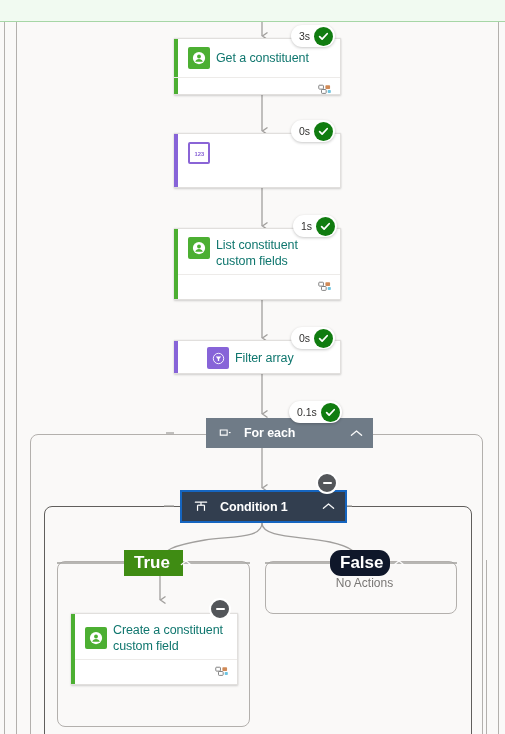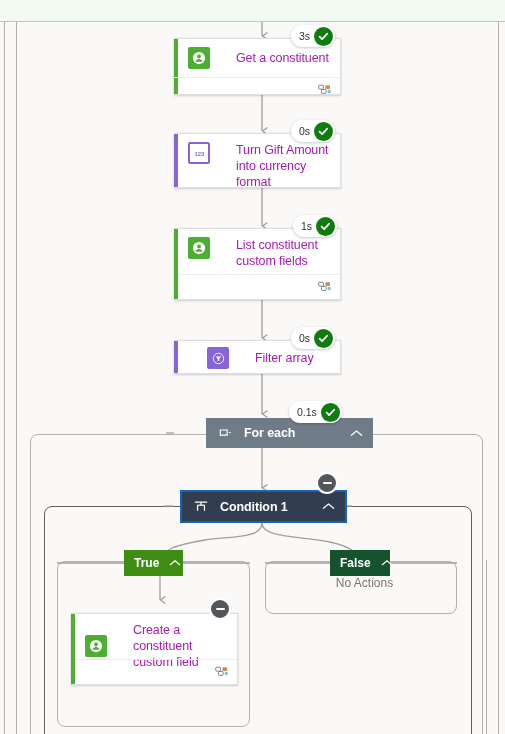--- a/index.html
+++ b/index.html
@@ -77,23 +77,23 @@
   }
   .card-head {
     display: flex;
     align-items: center;
     padding: 8px 10px 8px 14px;
     min-height: 32px;
     box-sizing: border-box;
   }
   .card-title {
     font-size: 12.5px;
-    color: #a21caf;
+    color: #0f766e;
     line-height: 16px;
-    padding-left: 26px;
+    padding-left: 6px;
     letter-spacing: -0.1px;
   }
   .card-foot {
     border-top: 1px solid #edebe9;
     height: 24px;
     position: relative;
   }
 
   
   .ico {
@@ -192,27 +192,27 @@
   .branch-label {
     position: absolute;
     height: 26px;
     display: flex;
     align-items: center;
     padding: 0 8px 0 10px;
     box-sizing: border-box;
     z-index: 4;
   }
   .branch-label .bl-text {
-    font-size: 12px;
+    font-size: 17px;
     font-weight: bold;
     color: #ffffff;
     padding-right: 10px;
   }
   .label-true { background: #3f8c13; }
-  .label-false { background: #14532d; }
+  .label-false { background: #0f172a; border-radius: 11px; }
 
   .no-actions {
     position: absolute;
     font-size: 12px;
     color: #797775;
     text-align: center;
   }
 
   .chev { opacity: 0.95; }
 </style>
@@ -303,21 +303,20 @@
   </div>
 
   <div class="card" style="left:174px; top:133px; width:167px; height:55px;">
     <div class="accent" style="background:#8764d8;"></div>
     <div class="card-head" style="align-items:flex-start;">
       <span class="ico ico-purple-outline">
         <svg width="13" height="9" viewBox="0 0 20 12" aria-hidden="true">
           <text x="10" y="9.5" font-family="'Liberation Sans', sans-serif" font-size="9" font-weight="bold" fill="#8a64d6" text-anchor="middle">123</text>
         </svg>
       </span>
-      <span class="card-title">Turn Gift Amount into currency format</span>
     </div>
   </div>
   <div class="status-pill" style="left:291px; top:120px;">
     <span class="dur">0s</span>
     <span class="check-circle">
       <svg width="11" height="11" viewBox="0 0 12 12" aria-hidden="true">
         <path d="M1.8 6.2 L4.5 8.9 L10 3" fill="none" stroke="#ffffff" stroke-width="1.9" stroke-linecap="round" stroke-linejoin="round"></path>
       </svg>
     </span>
   </div>

